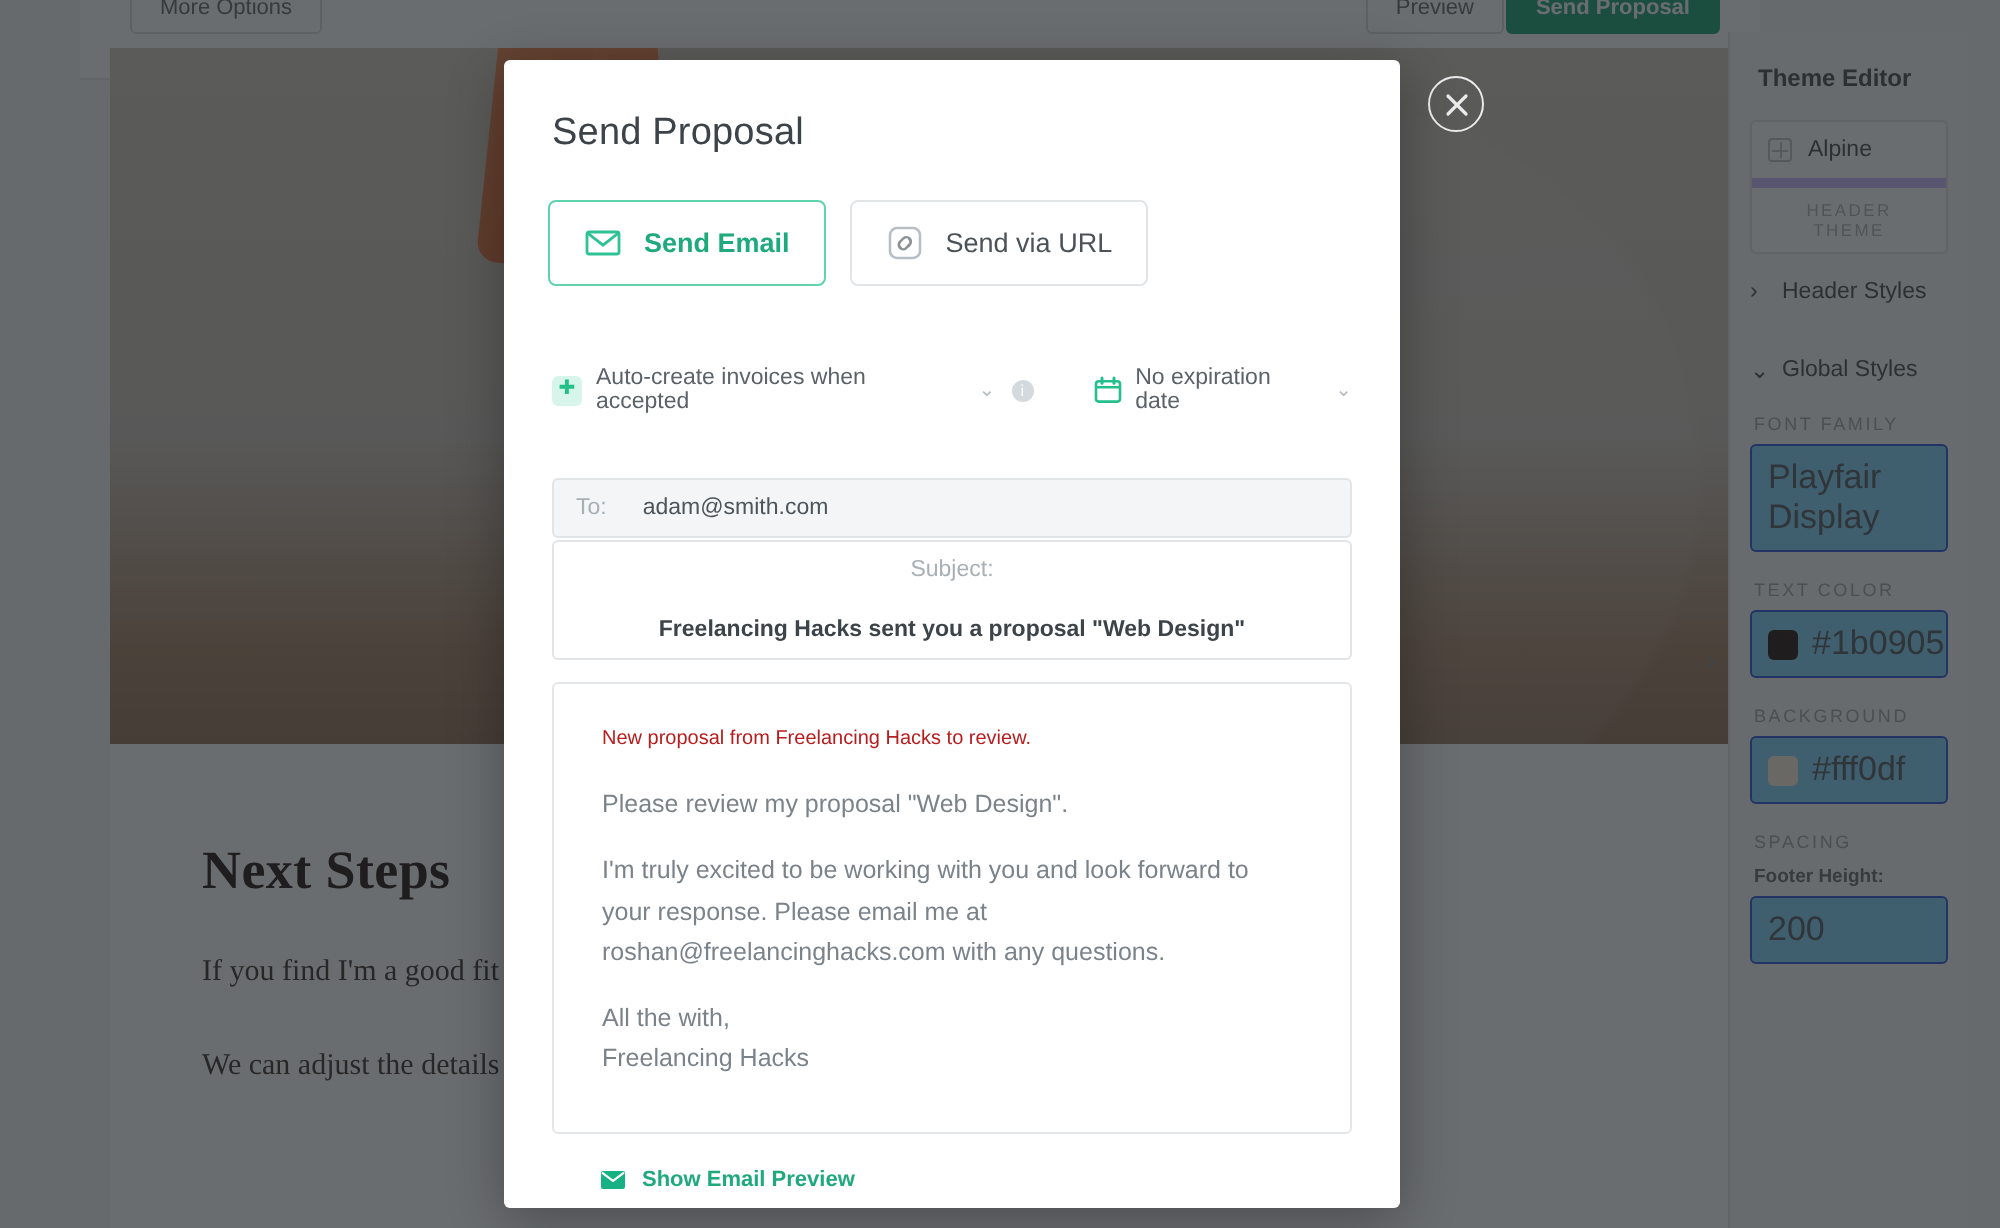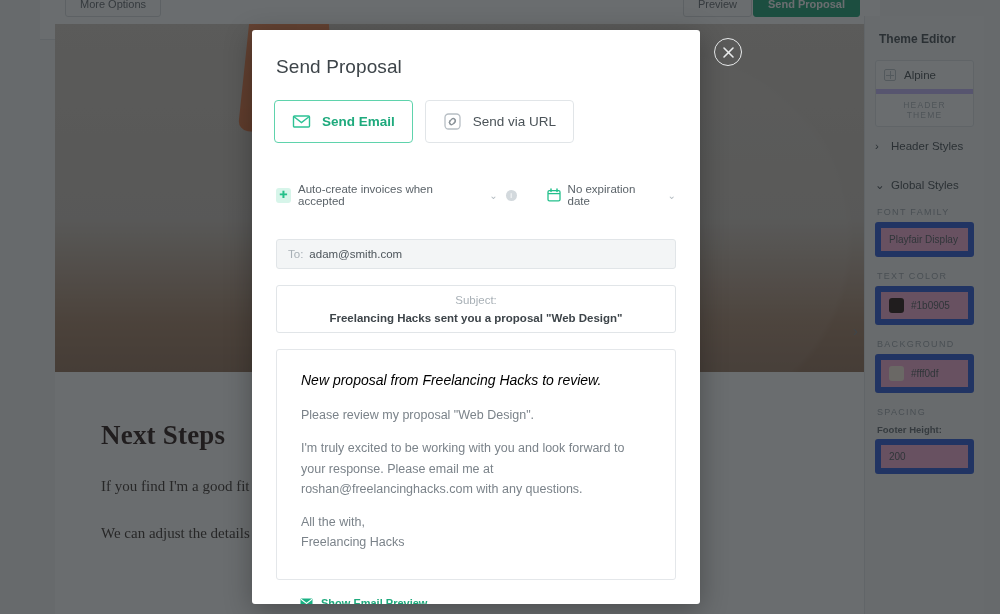--- a/index.html
+++ b/index.html
@@ -99,22 +99,22 @@
     border-top: 5px solid #c4b5fd; padding: 6px 8px;
     font-size: 8.5px; letter-spacing: 1.2px; color: #aab2b8; text-align: center;
   }
   .tp-section {
     display: flex; align-items: center; gap: 7px;
     padding: 13px 4px 13px 0; font-size: 11.5px; color: #3b4348;
   }
   .chev { width: 9px; flex: none; color: #5b6view; }
   .tp-label { font-size: 9px; letter-spacing: 1.3px; color: #9aa2a9; padding: 2px 2px 5px; }
   .tp-input {
-    border: 6px solid #1d4ed8; background: #f9a8d4; border-radius: 3px;
-    font-size: 10px; color: #4a5258; padding: 6px 8px;
+    border: 1px solid #1d4ed8; background: #7dd3fc; border-radius: 3px;
+    font-size: 17px; color: #4a5258; padding: 6px 8px;
     display: flex; align-items: center; gap: 7px; margin-bottom: 12px;
   }
   .swatch { width: 15px; height: 15px; border-radius: 3px; flex: none; }
   .tp-sub { font-size: 9.5px; color: #5d656b; font-weight: bold; padding: 2px 2px 4px; }
   .panel-arrow {
     position: absolute; left: -12px; top: 306px;
     font-size: 15px; color: #7a8288;
   }
 
   
@@ -163,35 +163,35 @@
     width: 11px; height: 11px; border-radius: 50%;
     background: #d3d9dd; color: #fff; font-size: 8px;
     display: flex; align-items: center; justify-content: center; flex: none;
   }
   .opt-spacer { width: 14px; }
 
   .modal-body { padding: 18px 24px 0 24px; flex: 1; }
 
   .field {
     border: 1px solid #e1e5e8; border-radius: 3px;
-    display: flex; align-items: center; gap: 6px;
-    padding: 8px 11px; font-size: 11.5px; margin-bottom: 16px;
+    display: flex; align-items: center; gap: 18px;
+    padding: 8px 11px; font-size: 11.5px; margin-bottom: 1px;
   }
   .field.to { background: #f3f5f6; }
   .field.subject { background: #ffffff; flex-direction: column; }
   .field-label { color: #a8b0b6; flex: none; }
   .field-value { color: #4d555b; }
   .field.subject .field-value { font-weight: bold; color: #3d4449; }
 
   .message-box {
     border: 1px solid #e4e7ea; border-radius: 3px;
     padding: 22px 24px 26px 24px; margin-top: 11px;
     min-height: 200px;
   }
-  .msg-head { font-size: 14px; color: #000000; margin-bottom: 17px; font-style: italic; }
+  .msg-head { font-size: 10px; color: #b91c1c; margin-bottom: 17px; }
   .msg-p { font-size: 12.5px; color: #7b838a; line-height: 1.62; margin-bottom: 13px; }
   .msg-p:last-child { margin-bottom: 0; }
 
   .preview-link {
     display: flex; align-items: center; gap: 8px;
     padding: 17px 24px 34px 24px;
     font-size: 11px; color: #1faa7d; font-weight: bold; cursor: pointer;
   }
 
   .modal-footer {

